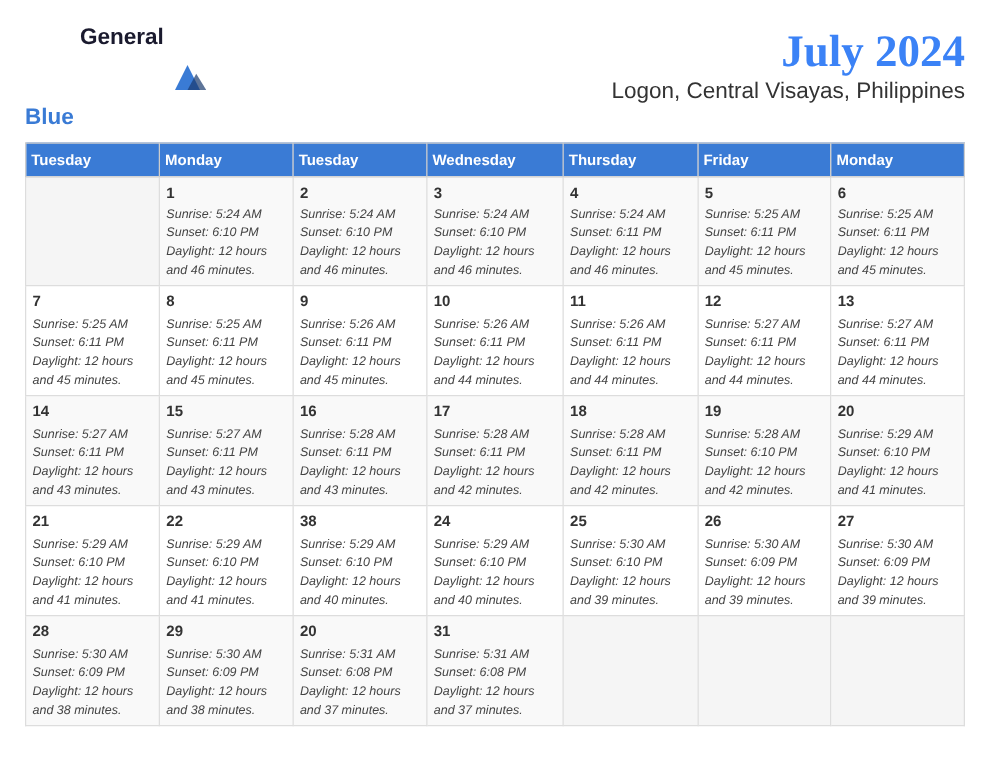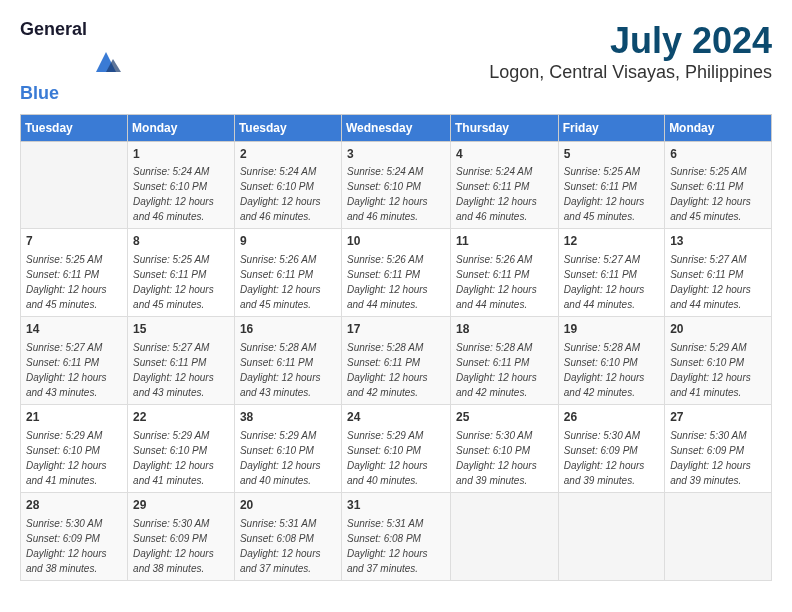--- a/index.html
+++ b/index.html
@@ -22,39 +22,41 @@
     }
     .logo-text {
       display: flex;
       flex-direction: column;
       line-height: 1.1;
     }
     .logo-general {
       font-size: 18px;
       font-weight: bold;
       color: #1a1a2e;
+      margin-left: 44px;
     }
     .logo-blue {
       font-size: 18px;
       font-weight: bold;
       color: #3a7bd5;
       margin-top: 44px;
     }
     .logo-icon {
       width: 30px;
       height: 30px;
       margin-left: 4px;
     }
     .title-block {
       text-align: right;
     }
     .month-title {
       font-size: 36px;
       font-weight: bold;
-      color: #0c4a6e;
+      color: #3b82f6;
+      font-family: Liberation Serif, serif;
     }
     .location-title {
       font-size: 18px;
       color: #333;
     }
     table {
       width: 100%;
       border-collapse: collapse;
       font-size: 11px;
     }

